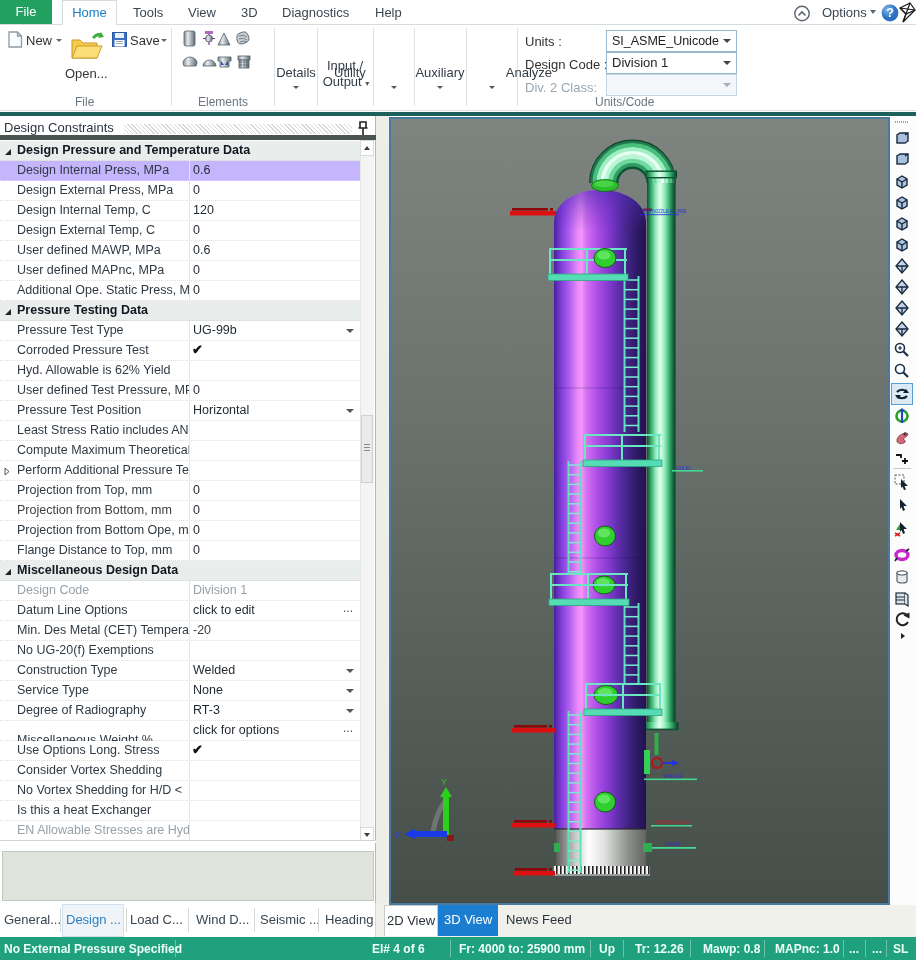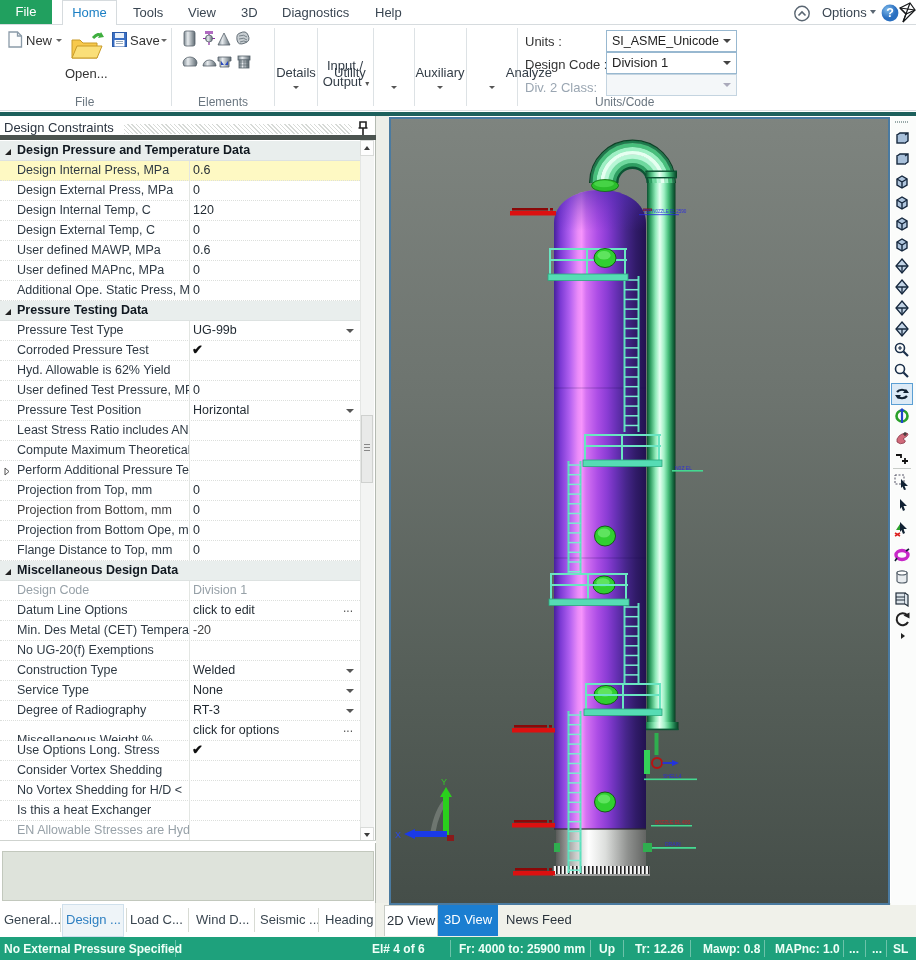--- a/index.html
+++ b/index.html
@@ -128,21 +128,21 @@
 <svg class="abs" style="left:357px;top:121px" width="12" height="15" viewBox="0 0 12 15">
     <path d="M3 1 h6 v6 h-6 z M1.5 7 h9 M6 7 v7" stroke="#222" stroke-width="1.6" fill="none"></path>
   </svg>
 <div class="abs" style="left:0;top:135px;width:376px;height:5px;background:#4c5450"></div>
 <div class="abs" style="left:0;top:141px;width:360px;height:20px;background:#e9eeed;border-bottom:1px solid #dde2e1">
     <svg class="abs" style="left:4px;top:7px" width="8" height="8" viewBox="0 0 8 8">
       <path d="M7 1 L7 7 L1 7 Z" fill="#222"></path>
     </svg>
     <div class="abs" style="left:17px;top:2px;font-size:12.5px;font-weight:bold;color:#101820;white-space:nowrap">Design Pressure and Temperature Data</div>
   </div>
-<div class="abs" style="left:0;top:161px;width:360px;height:20px;background:#fef9c3;border-bottom:1px dotted #dcdfdc">
+<div class="abs" style="left:0;top:161px;width:360px;height:20px;background:#c4b5fd;border-bottom:1px dotted #dcdfdc">
     <div class="abs" style="left:17px;top:2px;width:172px;overflow:hidden;font-size:12.5px;white-space:nowrap;color:#2f3a44">Design Internal Press, MPa</div>
     <div class="abs" style="left:189px;top:0;width:1px;height:20px;background:#e3e6e3"></div>
     <div class="abs" style="left:193px;top:2px;font-size:12.5px;white-space:nowrap;color:#1f2830">0.6</div>
   </div>
 <div class="abs" style="left:0;top:181px;width:360px;height:20px;background:#fff;border-bottom:1px dotted #dcdfdc">
     <div class="abs" style="left:17px;top:2px;width:172px;overflow:hidden;font-size:12.5px;white-space:nowrap;color:#2f3a44">Design External Press, MPa</div>
     <div class="abs" style="left:189px;top:0;width:1px;height:20px;background:#e3e6e3"></div>
     <div class="abs" style="left:193px;top:2px;font-size:12.5px;white-space:nowrap;color:#1f2830">0</div>
   </div>
 <div class="abs" style="left:0;top:201px;width:360px;height:20px;background:#fff;border-bottom:1px dotted #dcdfdc">

